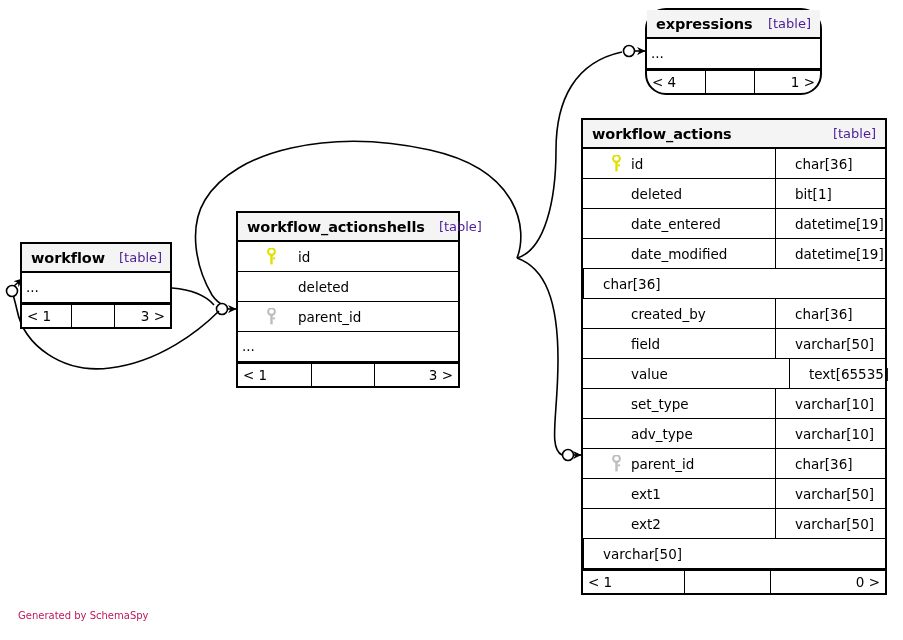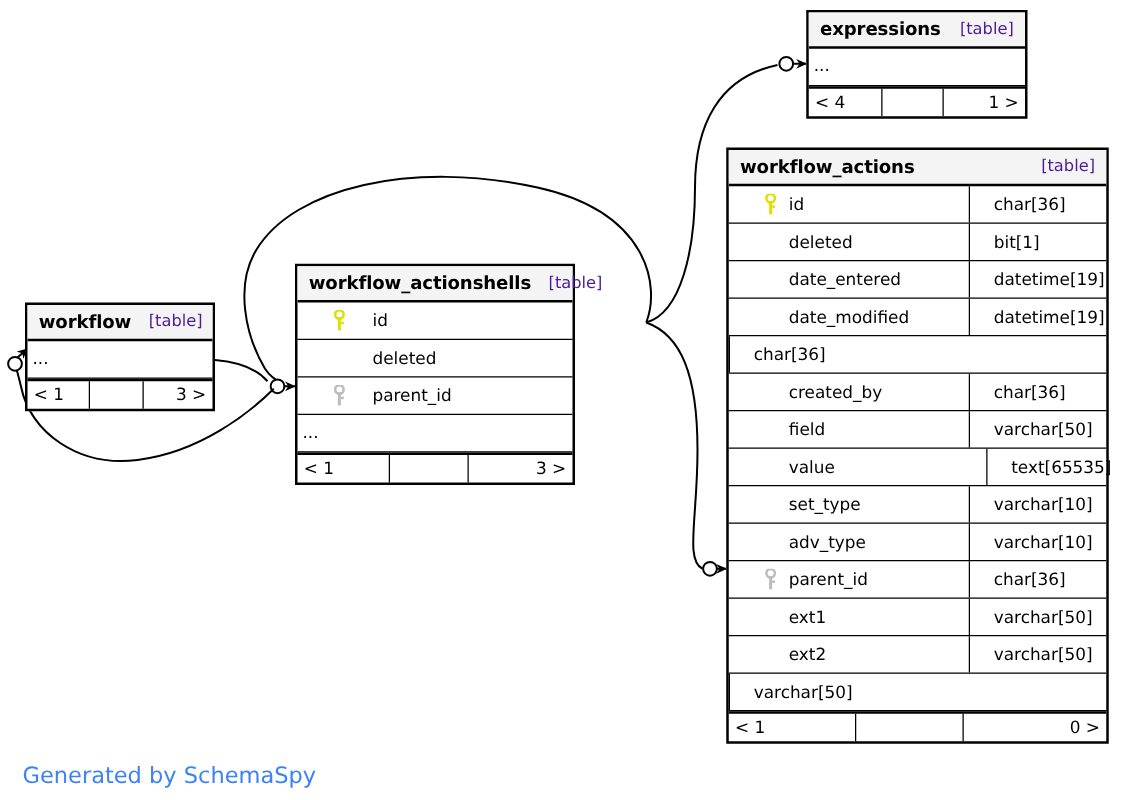--- a/index.html
+++ b/index.html
@@ -123,22 +123,22 @@
     border-left: 1px solid #000000;
   }
   .footer .fcell:first-child { border-left: none; }
   .footer .f-left { flex: 0 0 33.4%; justify-content: flex-start; padding-left: 5px; }
   .footer .f-mid  { flex: 0 0 28.5%; }
   .footer .f-right{ flex: 1 1 auto; justify-content: flex-end; padding-right: 5px; }
   .credit {
     position: absolute;
     left: 18px;
     top: 610px;
-    font-size: 18px;
-    color: #3b82f6;
+    font-size: 10px;
+    color: #be185d;
     white-space: nowrap;
     text-align: center;
   }
   svg.keyicon { display: block; }
 </style>
 </head>
 <body>
 
 <div id="canvas">
 
@@ -173,21 +173,21 @@
     </g>
 
     <g>
       <path d="M 219 311 C 200 330 160 362 110 368 C 62 374 24 345 17 310
                C 14 297 12 292 12 290" fill="none" stroke="#000000" stroke-width="1.6"></path>
       <circle cx="12" cy="291" r="5.5" fill="#ffffff" stroke="#000000" stroke-width="1.6"></circle>
       <path d="M 14 286 L 22 279" fill="none" stroke="#000000" stroke-width="1.6" marker-end="url(#arrowhead)"></path>
     </g>
   </svg>
 
-  <div class="tbl" id="tbl-expressions" style="left:645px; top:8px; width:177px;">
+  <div class="tbl" id="tbl-expressions" style="left:645px; top:8px; width:177px;border-radius:21px;">
     <div class="hdr">
       <span class="tname">expressions</span>
       <span class="ttag">[table]</span>
     </div>
     <div class="dots">...</div>
     <div class="footer">
       <div class="fcell f-left">&lt; 4</div>
       <div class="fcell f-mid"></div>
       <div class="fcell f-right">1 &gt;</div>
     </div>

